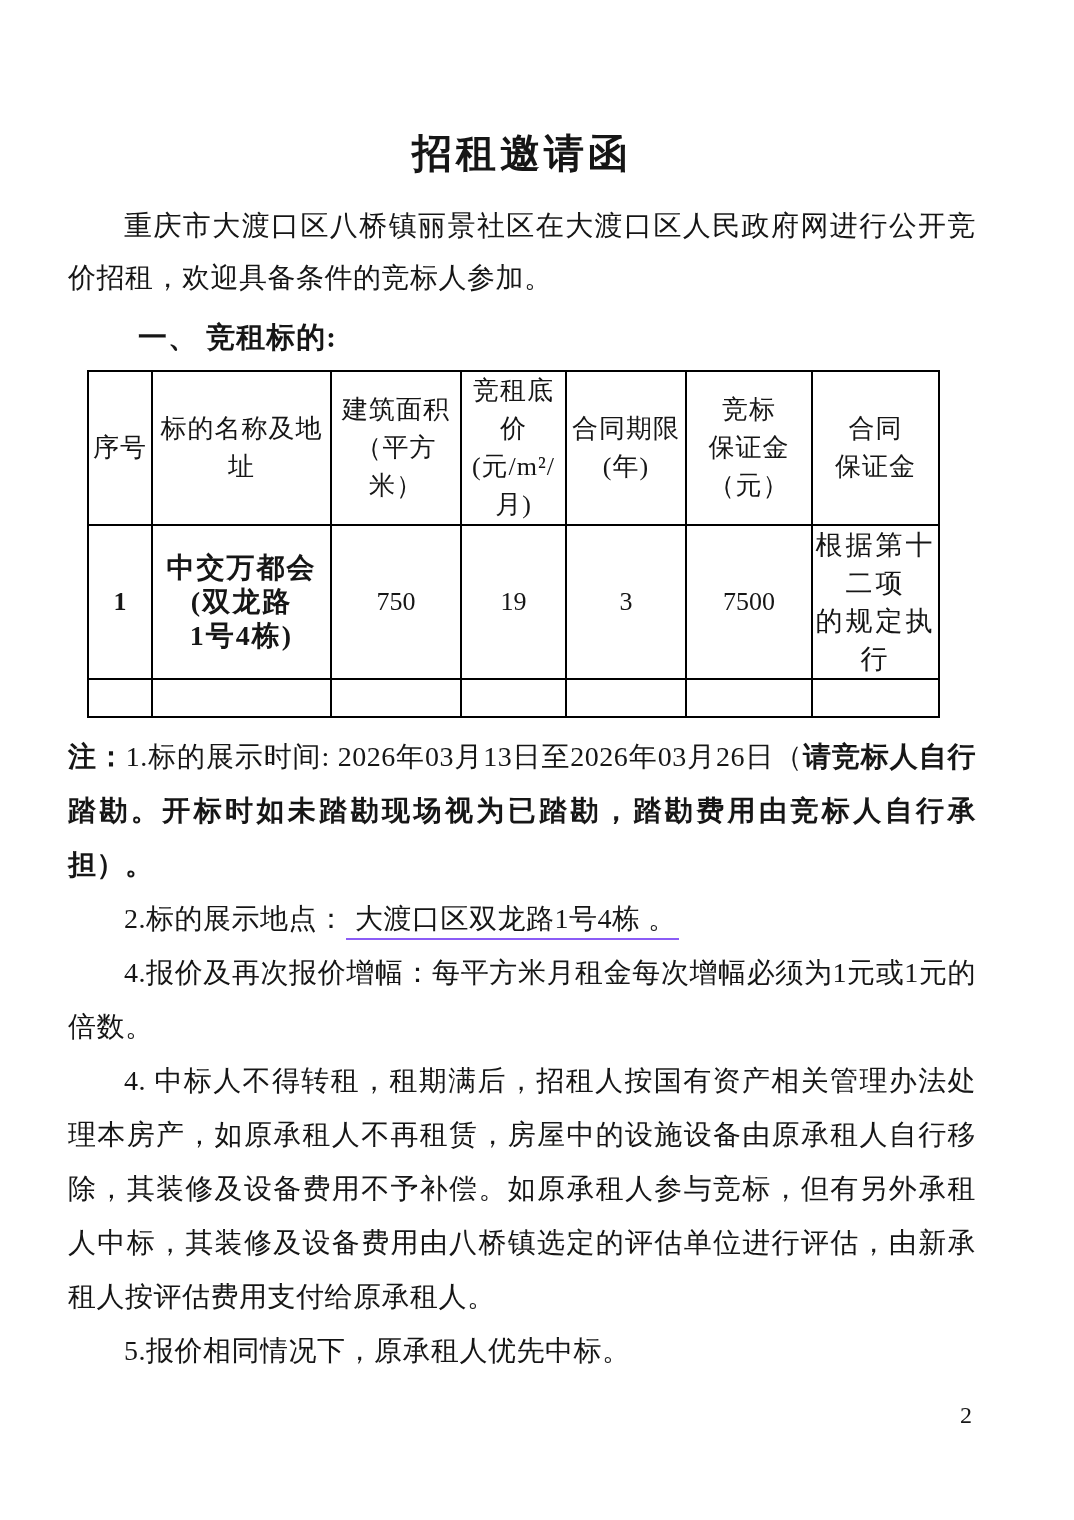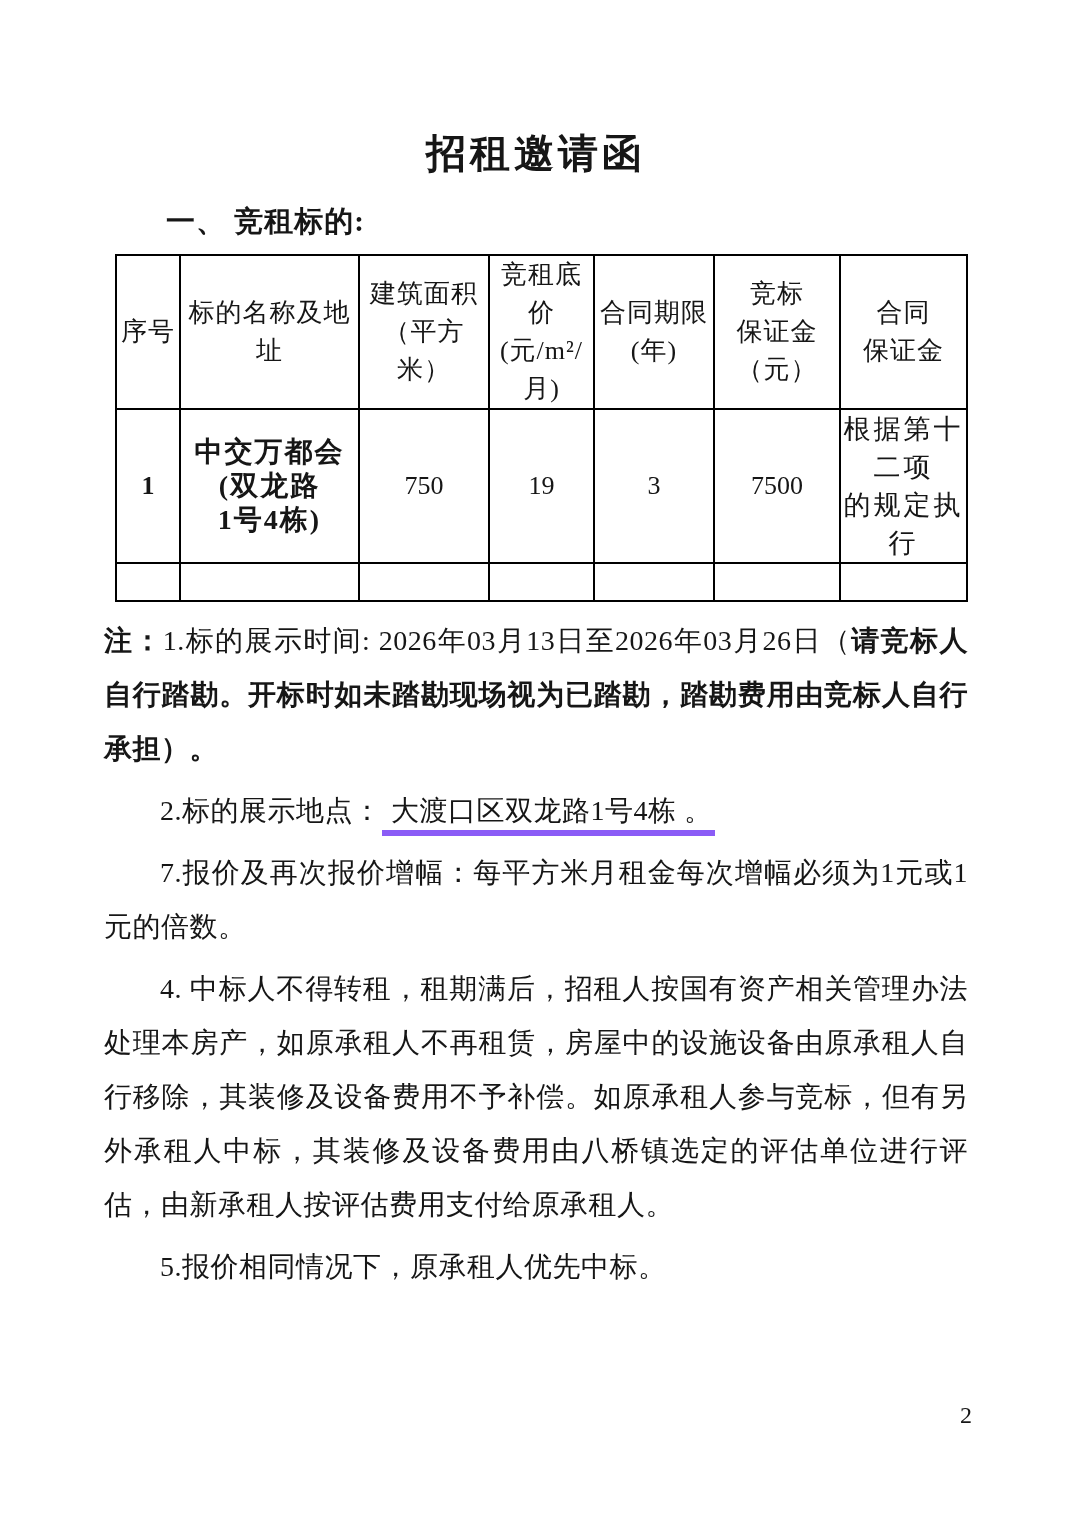--- a/index.html
+++ b/index.html
@@ -10,21 +10,21 @@
   .page {
     position: relative;
     width: 1074px;
     height: 1520px;
     margin: 0 auto;
     background: #ffffff;
     color: #161616;
     font-family: "Liberation Serif", "DejaVu Serif", serif;
     overflow: hidden;
     box-sizing: border-box;
-    padding: 128px 98px 0 96px;
+    padding: 128px 98px 0 68px;
   }
   .doc-title {
     margin: 0 0 20px 0;
     text-align: center;
     font-size: 40px;
     font-weight: 700;
     letter-spacing: 4px;
     line-height: 52px;
   }
   .para {
@@ -60,46 +60,47 @@
   tr.header-row { height: 108px; }
   tr.header-row th { font-size: 26px; line-height: 38px; letter-spacing: 1px; }
   tr.data-row { height: 74px; }
   tr.data-row td { font-size: 26px; line-height: 34px; }
   tr.data-row td.cell-seq { font-weight: 700; }
   tr.data-row td.cell-address { font-size: 28px; letter-spacing: 2px; font-weight: bold; }
   tr.data-row td.cell-deposit-note { font-size: 27px; letter-spacing: 3px; line-height: 38px; }
   tr.empty-row { height: 38px; }
   .notes { margin-top: 12px; }
   .note-para {
-    margin: 8px;
+    margin: 0;
     font-size: 28px;
     line-height: 54px;
     text-align: justify;
     letter-spacing: 0.5px;
   }
   .bold { font-weight: 700; }
   .underlined {
-    border-bottom: 6px solid #8b5cf6;
+    border-bottom: 2px solid #8b5cf6;
     padding: 0 2px 4px 2px;
   }
   .page-number {
     position: absolute;
     top: 1400px;
     left: 960px;
     font-size: 24px;
     line-height: 30px;
   }
 </style>
 </head>
 <body>
 
 <div class="page">
 
   <h1 class="doc-title">招租邀请函</h1>
 
+  <p class="para indent">重庆市大渡口区八桥镇丽景社区在大渡口区人民政府网进行公开竞价招租，欢迎具备条件的竞标人参加。</p>
 
   <div class="section-heading">一、 竞租标的:</div>
 
   <table class="tender">
     <colgroup>
       <col style="width:64px">
       <col style="width:179px">
       <col style="width:130px">
       <col style="width:105px">
       <col style="width:120px">
@@ -141,20 +142,20 @@
         <td></td>
         <td></td>
         <td></td>
       </tr>
     </tbody>
   </table>
 
   <div class="notes">
     <p class="note-para"><span class="bold">注：</span><span>1.标的展示时间: 2026年03月13日至2026年03月26日（</span><span class="bold">请竞标人自行踏勘。开标时如未踏勘现场视为已踏勘，踏勘费用由竞标人自行承担）。</span></p>
     <p class="note-para indent"><span>2.标的展示地点：</span><span class="underlined"> 大渡口区双龙路1号4栋 。</span></p>
-    <p class="note-para indent">7.报价及再次报价增幅：每平方米月租金每次增幅必须为1元或1元的倍数。</p>
+    <p class="note-para indent">4.报价及再次报价增幅：每平方米月租金每次增幅必须为1元或1元的倍数。</p>
     <p class="note-para indent">4. 中标人不得转租，租期满后，招租人按国有资产相关管理办法处理本房产，如原承租人不再租赁，房屋中的设施设备由原承租人自行移除，其装修及设备费用不予补偿。如原承租人参与竞标，但有另外承租人中标，其装修及设备费用由八桥镇选定的评估单位进行评估，由新承租人按评估费用支付给原承租人。</p>
     <p class="note-para indent">5.报价相同情况下，原承租人优先中标。</p>
   </div>
 
   <div class="page-number">2</div>
 
 </div>
 
 </body></html>

